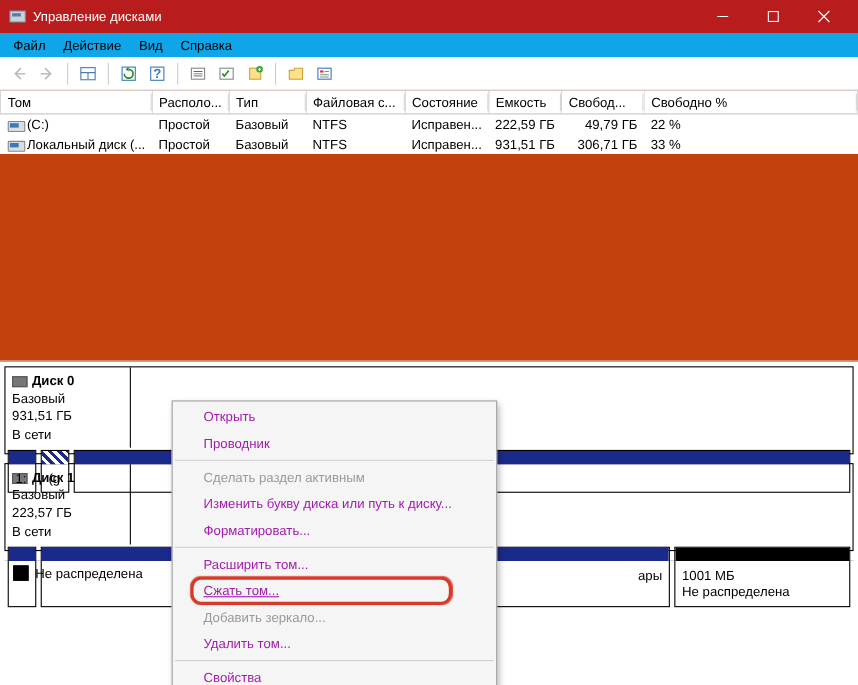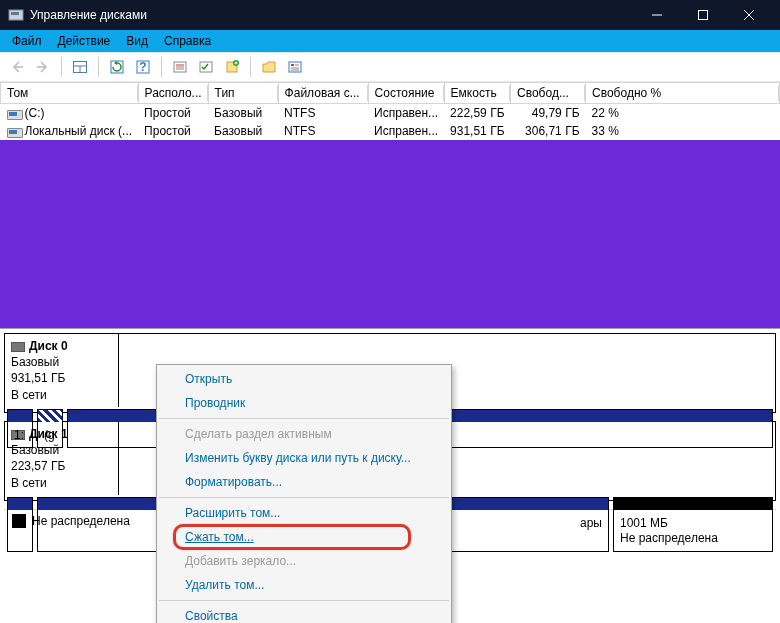--- a/index.html
+++ b/index.html
@@ -1,19 +1,19 @@
 <!DOCTYPE html>
 <html><head>
 <meta charset="utf-8">
 <style>
 * { box-sizing: border-box; margin: 0; padding: 0; font-family: "Segoe UI", Tahoma, sans-serif; font-size: 12px; }
 body { background: #fff; width: 780px; height: 623px; overflow: hidden; position: relative; }
 
 
-.titlebar { background: #0f172a; color: #fff; height: 30px; display: flex; align-items: center; padding: 0 8px; }
+.titlebar { background: #b91c1c; color: #fff; height: 30px; display: flex; align-items: center; padding: 0 8px; }
 .titlebar .icon { width: 16px; height: 16px; margin-right: 6px; display:flex; align-items:center; justify-content:center; }
 .titlebar .title { flex: 1; font-size: 12px; }
 .titlebar .winbtns { display: flex; }
 .titlebar .winbtn { width: 46px; height: 30px; display: flex; align-items: center; justify-content: center; }
 .titlebar .winbtn svg { stroke: #fff; stroke-width: 1; fill: none; }
 
 
 .menubar { height: 22px; display: flex; align-items: center; padding: 0 4px; border-bottom: 0; background:#0ea5e9; }
 .menubar span { padding: 2px 8px; font-size: 12px; }
 
@@ -27,21 +27,21 @@
 
 .voltable { width: 100%; border-collapse: collapse; background:#fff; }
 .voltable th { text-align: left; font-weight: normal; background: #fff; border: 1px solid #d6d6d6; padding: 3px 6px; font-size: 12px; position: relative; }
 .voltable th::after { content:""; position:absolute; right:0; top:2px; bottom:2px; width:1px; background:#d6d6d6;}
 .voltable td { padding: 2px 6px; font-size: 12px; white-space: nowrap; }
 .voltable td.right { text-align: right; }
 .vicon { display:inline-block; width:14px; height:12px; margin-right:4px; vertical-align:middle; position:relative; }
 .vicon::before{content:"";position:absolute;left:0;top:2px;width:14px;height:8px;background:#ddd;border:1px solid #888;border-radius:1px;}
 .vicon::after{content:"";position:absolute;left:2px;top:4px;width:8px;height:4px;background:#3a7abd;}
 
-.listpane { height: 246px; overflow: hidden; background:#6d28d9; }
+.listpane { height: 246px; overflow: hidden; background:#c2410c; }
 
 
 .diskpane { border-top: 1px solid #a0a0a0; background: #fff; padding: 4px; }
 .diskrow { display: flex; border: 1px solid #000; margin-bottom: 8px; height: 80px; flex-direction: column; }
 .diskinfo { width: 114px; border-right: 1px solid #000; padding: 4px 6px; font-size: 12px; line-height: 1.35; }
 .diskinfo .dicon { display:inline-block; width:14px; height:10px; background:#777; margin-right:4px; vertical-align:middle; border:1px solid #555;}
 .diskinfo b { font-weight: bold; }
 .diskparts { flex: 1; display: flex; position: relative; }
 .part { border: 1px solid #000; margin: 2px; position: relative; padding: 4px 6px; font-size: 12px; line-height: 1.3; overflow:hidden;}
 .part .band { position: absolute; top: 0; left: 0; right: 0; height: 12px; }
@@ -49,21 +49,21 @@
 .band.hatch { background: repeating-linear-gradient(45deg,#1a2a8a 0 3px,#fff 3px 6px); }
 .band.black { background: #000; }
 .part .ptxt { margin-top: 14px; }
 
 
 .legend { display: flex; align-items: center; padding: 4px 8px; gap: 6px; border-top: 1px solid #d6d6d6; }
 .legend .sw { width: 14px; height: 14px; background: #000; border: 1px solid #000; }
 
 
 .ctxmenu { position: absolute; left: 156px; top: 364px; width: 296px; background: #f5f5f5; border: 1px solid #a0a0a0; box-shadow: 2px 3px 6px rgba(0,0,0,.3); padding: 2px 0; z-index: 100; }
-.ctxmenu .mi { padding: 5px 18px 5px 28px; font-size: 12px; color: #0369a1; position:relative;}
+.ctxmenu .mi { padding: 5px 18px 5px 28px; font-size: 12px; color: #a21caf; position:relative;}
 .ctxmenu .mi.disabled { color: #9a9a9a; }
 .ctxmenu .msep { height: 1px; background: #d0d0d0; margin: 3px 2px; }
 .ctxmenu .highlight { position:relative;text-decoration:underline; }
 .ctxmenu .highlight::after{ content:""; position:absolute; left:16px; right:40px; top:-1px; bottom:-1px; border:3px solid #d83a2a; border-radius:10px; pointer-events:none; box-shadow:0 0 1px #d83a2a;}
 
 
 svg { display: block; }
 </style>
 </head>
 <body>

